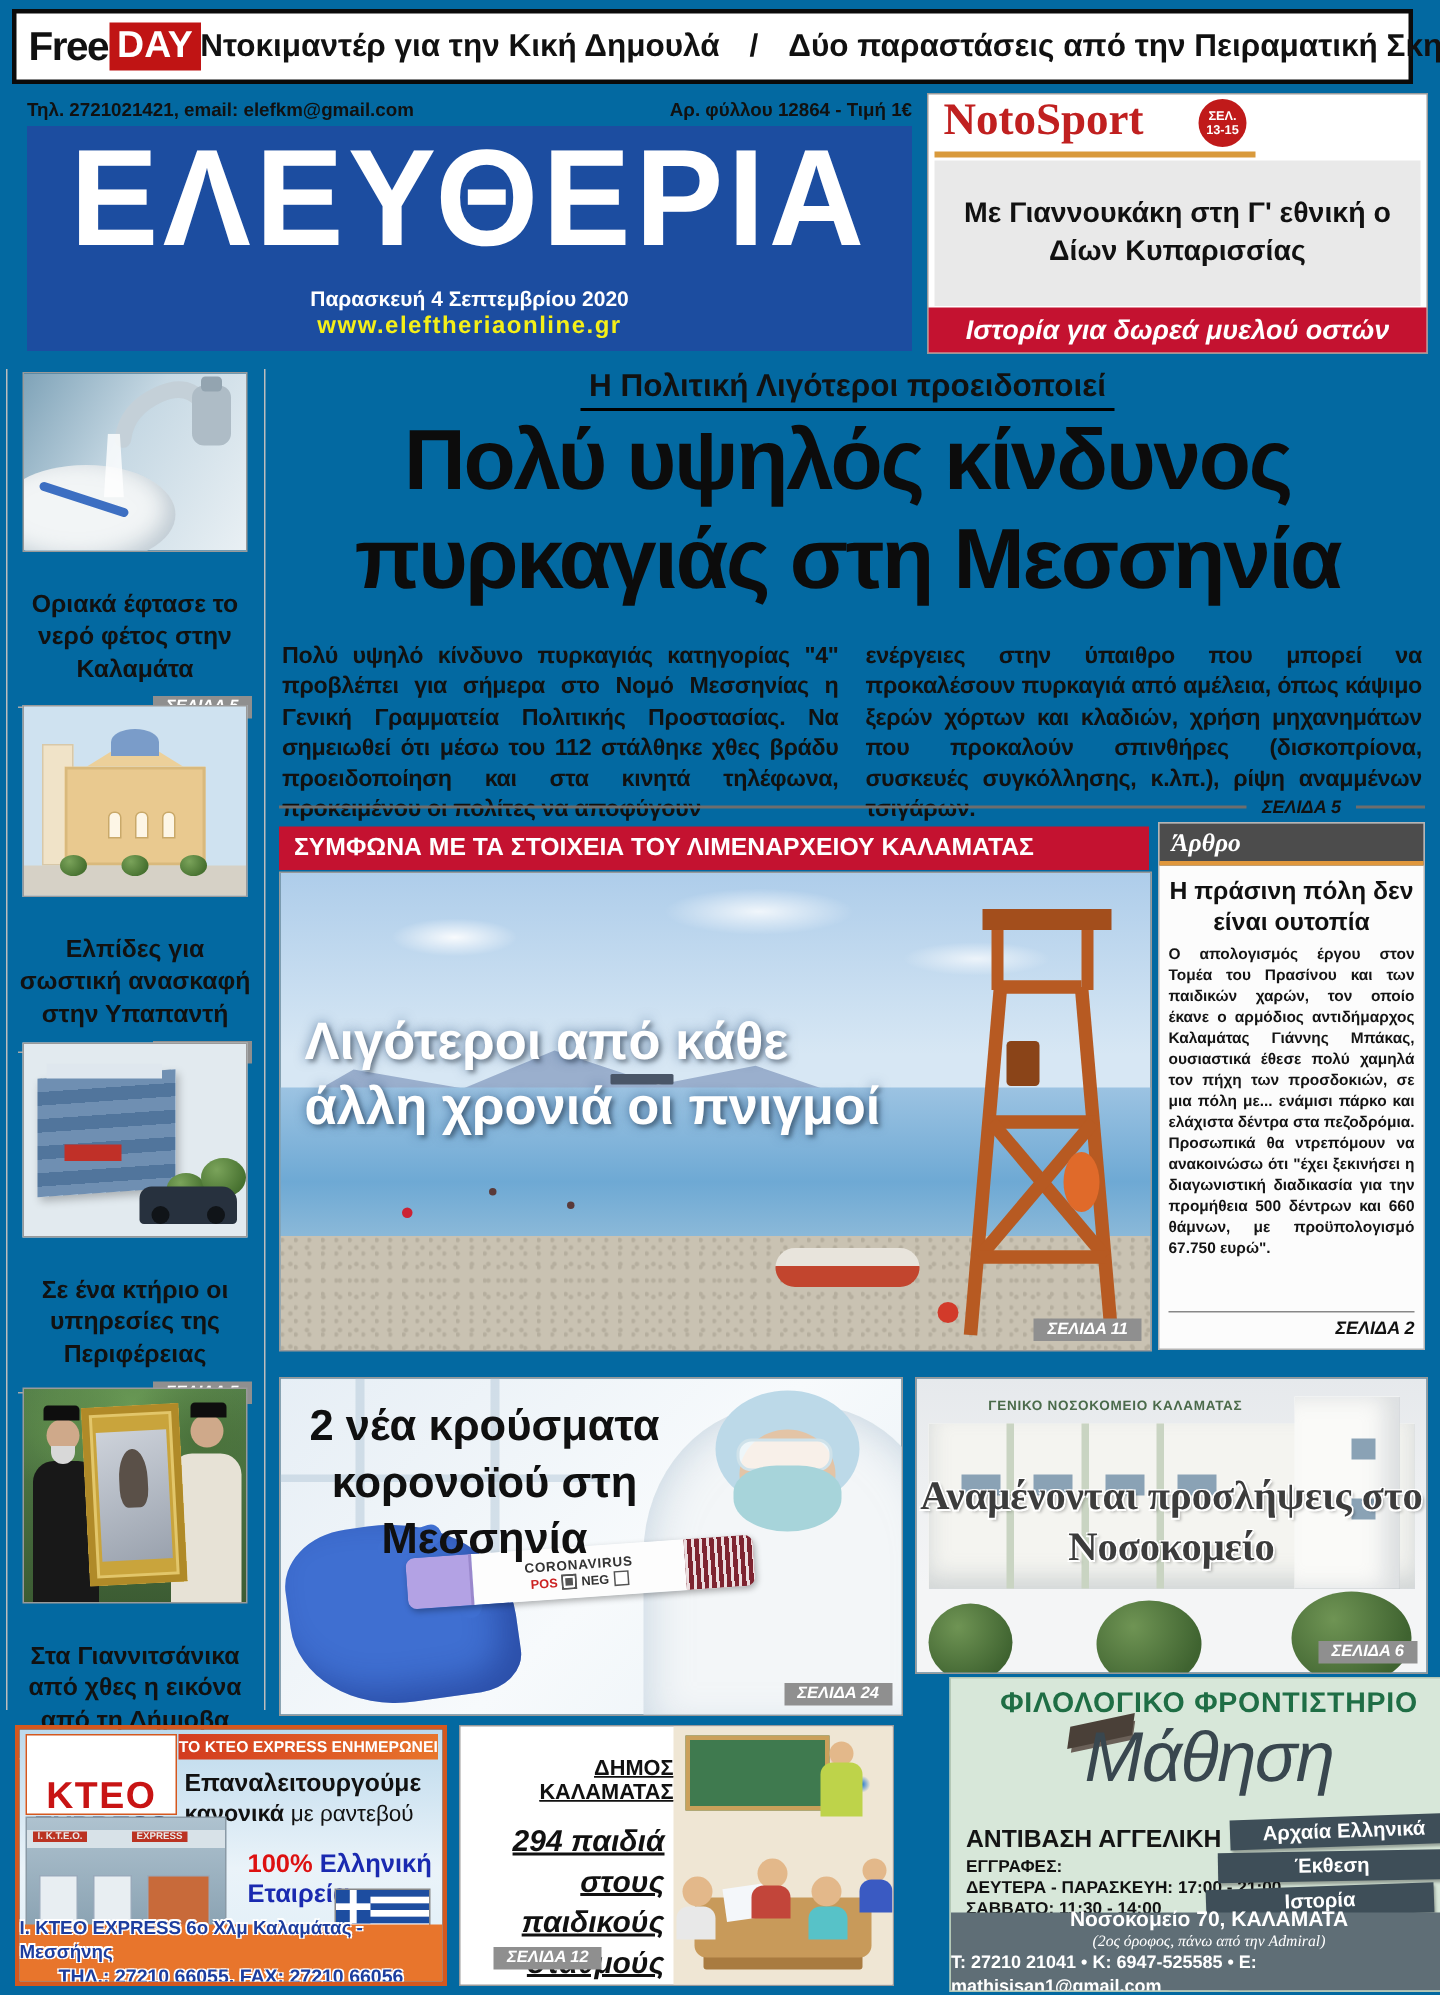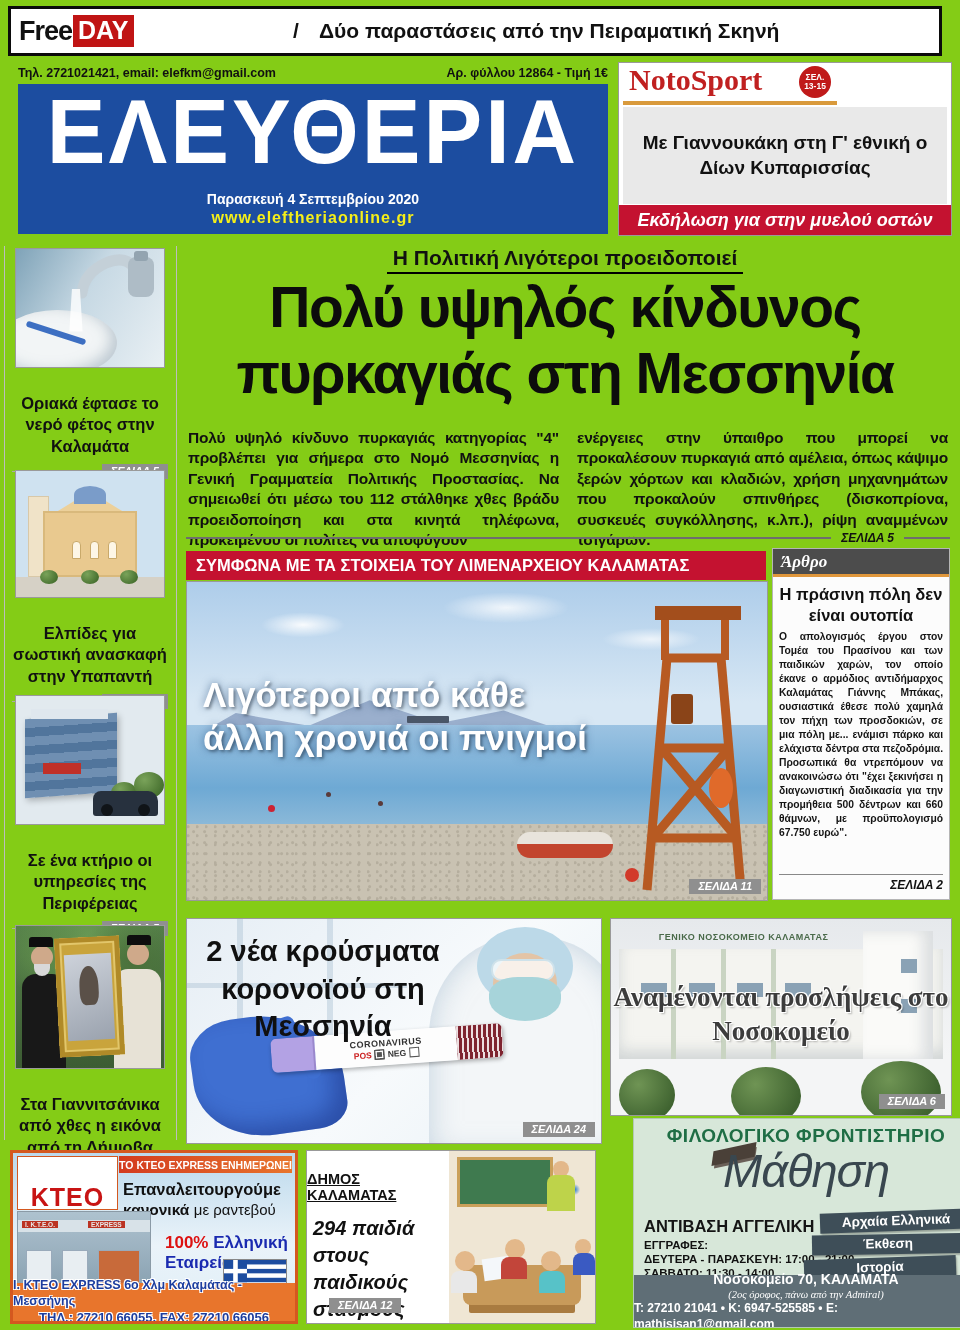--- a/index.html
+++ b/index.html
@@ -1,16 +1,16 @@
 <!DOCTYPE html>
 <html><head>
 <meta charset="utf-8">
 <style>
   html,body{margin:0;padding:0;background:#e9e9e9;}
-  .page{position:relative;width:960px;height:1330px;background:#84cc16;margin:0 auto;
+  .page{position:relative;width:960px;height:1330px;background:#0369a1;margin:0 auto;
         font-family:"Liberation Sans",sans-serif;color:#111;overflow:hidden;}
   .abs{position:absolute;}
 
   
   .banner{position:absolute;left:8px;top:6px;width:928px;height:44px;border:3px solid #0b0b0b;
           background:#fff;display:flex;align-items:center;}
   .fd-logo{margin-left:8px;display:flex;align-items:center;font-weight:900;}
   .fd-free{font-size:27px;color:#111;letter-spacing:-1px;}
   .fd-day{font-size:25px;color:#fff;background:#c01414;padding:1px 5px 2px;margin-left:1px;}
   .banner-items{flex:1;display:flex;justify-content:center;gap:20px;font-size:21px;font-weight:bold;white-space:nowrap;}
@@ -168,21 +168,21 @@
   .kteo-addr{position:absolute;left:0;right:0;bottom:0;height:38px;background:#e8752c;color:#1d3d9e;
              font-weight:900;display:flex;flex-direction:column;align-items:center;justify-content:center;line-height:1.25;
              text-shadow:-1px -1px 0 #fff,1px -1px 0 #fff,-1px 1px 0 #fff,1px 1px 0 #fff;}
   .kteo-addr-1{font-size:12.5px;}
   .kteo-addr-2{font-size:13px;}
   .flag{position:absolute;right:8px;top:106px;width:62px;height:40px;border:1px solid #888;}
 
   
   .daycare{left:306px;top:1150px;width:290px;height:174px;border:1px solid #999;box-sizing:border-box;
            background:#fff;display:flex;}
-  .day-left{width:142px;position:relative;text-align:left;}
+  .day-left{width:142px;position:relative;text-align:right;text-decoration:underline;}
   .day-kicker{margin-top:20px;font-size:14.5px;font-weight:bold;text-decoration:underline;}
   .day-head{margin-top:12px;font-size:20px;font-weight:bold;font-style:italic;line-height:1.35;padding:0 6px;}
   .day-badge{position:absolute;left:22px;bottom:10px;}
   .day-photo{flex:1;position:relative;background:#efe6d4;overflow:hidden;}
   .board{position:absolute;left:8px;top:6px;width:90px;height:44px;background:#3f7a4f;border:3px solid #caa05a;}
   .wall-art{position:absolute;left:0;top:0;right:0;height:70px;
             background:radial-gradient(8px 8px at 75% 30%,#d34,transparent 70%),
                        radial-gradient(8px 8px at 86% 55%,#27c,transparent 70%),
                        radial-gradient(8px 8px at 66% 60%,#ec2,transparent 70%);}
   .ktable{position:absolute;left:14px;bottom:18px;width:118px;height:40px;background:#c89a5a;border-radius:8px;
@@ -256,20 +256,21 @@
 <body>
 
 <div class="page">
 
   <div class="banner">
     <div class="fd-logo">
       <span class="fd-free">Free</span>
       <span class="fd-day">DAY</span>
     </div>
     <div class="banner-items">
+      <span>Ντοκιμαντέρ για την Κική Δημουλά</span>
       <span class="banner-sep">/</span>
       <span>Δύο παραστάσεις από την Πειραματική Σκηνή</span>
     </div>
 
   </div>
 
   <div class="abs contact">Τηλ. 2721021421, email: elefkm@gmail.com</div>
   <div class="abs issue">Αρ. φύλλου 12864   - Τιμή 1€</div>
 
   <div class="abs masthead">
@@ -281,21 +282,21 @@
   <div class="abs noto">
     <div class="noto-logo">NotoSport</div>
     <div class="noto-badge">
       <span>ΣΕΛ.</span>
       <span>13-15</span>
     </div>
     <div class="noto-rule"></div>
     <div class="noto-body">
       <div class="noto-text">Με Γιαννουκάκη στη Γ' εθνική ο Δίων Κυπαρισσίας</div>
     </div>
-    <div class="noto-footer">Εκδήλωση για στην μυελού οστών</div>
+    <div class="noto-footer">Ιστορία για δωρεά μυελού οστών</div>
   </div>
 
   <div class="abs vrule" style="left:4px;top:246px;height:894px;"></div>
   <div class="abs vrule" style="left:176px;top:246px;height:894px;"></div>
 
   <div class="side-item" style="top:248px;">
     <div class="side-photo" style="height:118px;">
       <div class="faucet-bg"></div>
       <div class="sink"></div>
       <svg width="148" height="118" style="position:absolute;left:0;top:0;">

